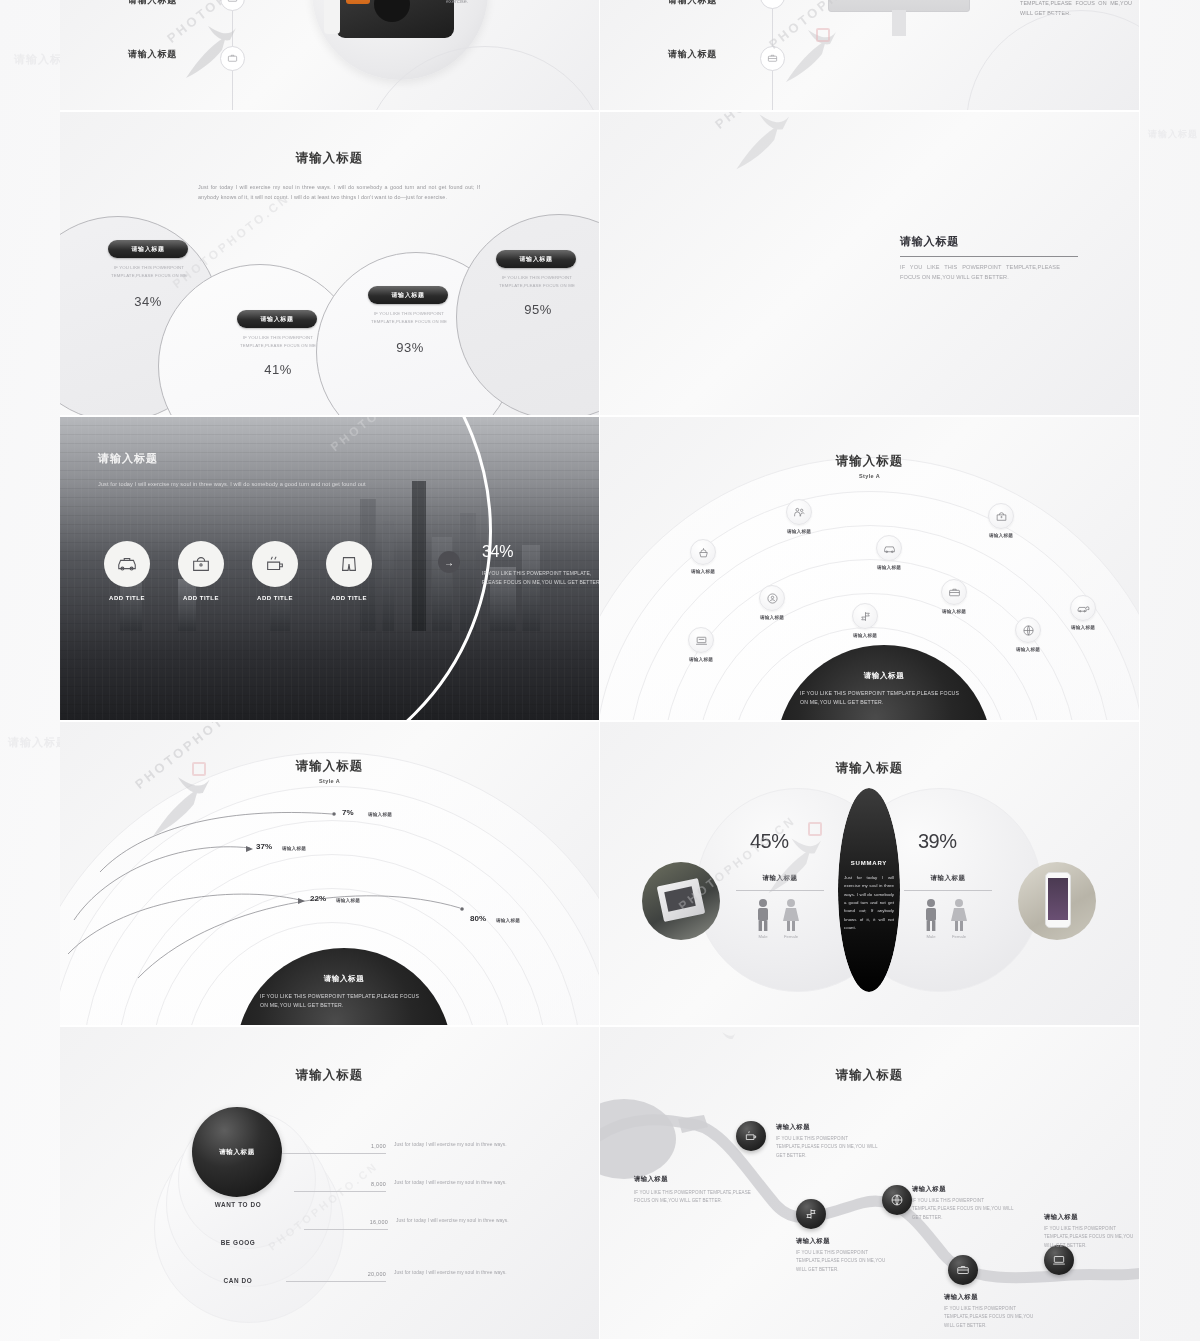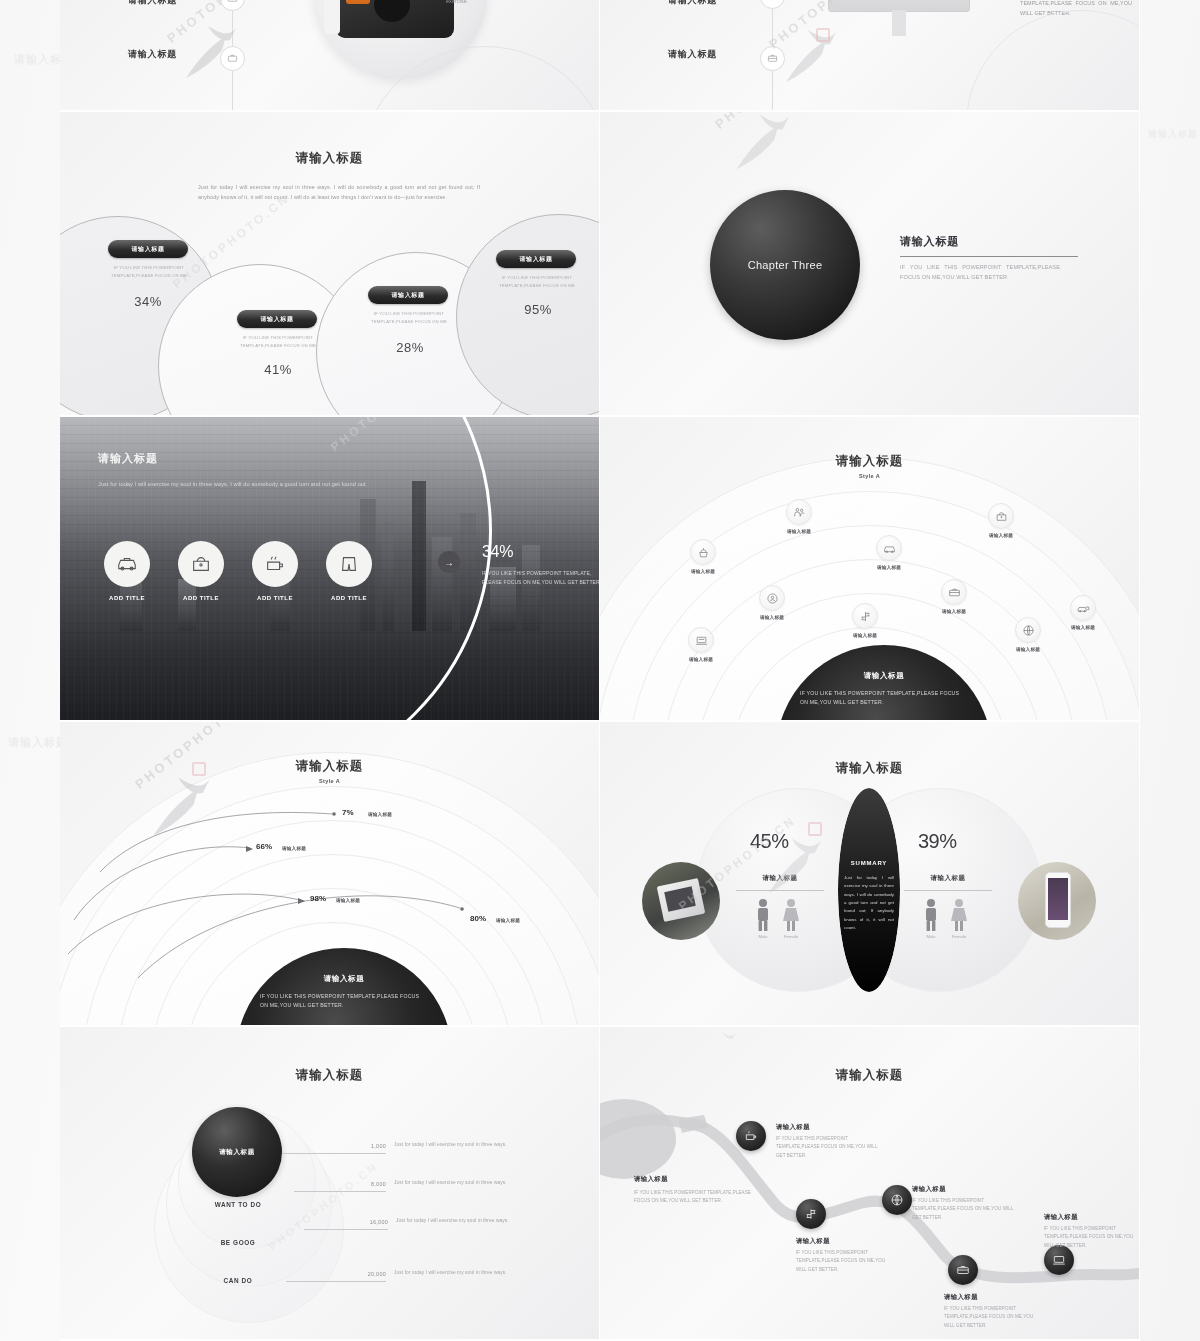--- a/index.html
+++ b/index.html
@@ -286,35 +286,32 @@
       <div class="pill" style="left:48px;top:128px;width:80px;height:18px;">请输入标题</div>
       <div class="cap-sm" style="left:36px;top:152px;width:106px;">IF YOU LIKE THIS POWERPOINT TEMPLATE,PLEASE FOCUS ON ME</div>
       <div class="pct" style="left:42px;top:182px;width:92px;">34%</div>
 
       <div class="pill" style="left:177px;top:198px;width:80px;height:18px;">请输入标题</div>
       <div class="cap-sm" style="left:165px;top:222px;width:106px;">IF YOU LIKE THIS POWERPOINT TEMPLATE,PLEASE FOCUS ON ME</div>
       <div class="pct" style="left:172px;top:250px;width:92px;">41%</div>
 
       <div class="pill" style="left:308px;top:174px;width:80px;height:18px;">请输入标题</div>
       <div class="cap-sm" style="left:296px;top:198px;width:106px;">IF YOU LIKE THIS POWERPOINT TEMPLATE,PLEASE FOCUS ON ME</div>
-      <div class="pct" style="left:304px;top:228px;width:92px;">28%</div>
+      <div class="pct" style="left:304px;top:228px;width:92px;">93%</div>
 
       <div class="pill" style="left:436px;top:138px;width:80px;height:18px;">请输入标题</div>
       <div class="cap-sm" style="left:424px;top:162px;width:106px;">IF YOU LIKE THIS POWERPOINT TEMPLATE,PLEASE FOCUS ON ME</div>
       <div class="pct" style="left:432px;top:190px;width:92px;">95%</div>
 
       <div class="wm" style="left:110px;top:168px;opacity:.32;">
         <div class="wm-txt" style="font-size:12px;">PHOTOPHOTO.CN</div>
       </div>
     </div>
 
     <div class="slide">
-      <div class="chapter-ball" style="left:110px;top:78px;width:150px;height:150px;">
-        <span>Chapter Three</span>
-      </div>
       <div style="position:absolute;left:300px;top:122px;font-size:11px;font-weight:700;color:#33333a;letter-spacing:.8px;">请输入标题</div>
       <div class="rule" style="left:300px;top:144px;width:178px;"></div>
       <div class="body-copy" style="left:300px;top:150px;width:160px;font-size:5.6px;color:#a6a6ab;">IF YOU LIKE THIS POWERPOINT TEMPLATE,PLEASE FOCUS ON ME,YOU WILL GET BETTER.</div>
 
       <div class="wm" style="left:128px;top:-4px;opacity:.45;">
         <svg width="80" height="74" viewBox="0 0 76 70">
             <path d="M8 58 C20 40 30 28 48 16 L44 30 C36 40 24 50 8 58 Z" fill="#c9c9cc"></path>
             <path d="M30 6 C40 12 50 18 58 8 L52 20 C44 22 36 16 30 6 Z" fill="#c9c9cc"></path>
           </svg>
       </div>
@@ -508,24 +505,24 @@
         <path d="M78 256 C150 182 300 156 400 186" stroke="#8f8f94" stroke-width=".8" fill="none"></path>
         <circle cx="274" cy="92" r="1.8" fill="#6b6b70"></circle>
         <circle cx="402" cy="187" r="1.8" fill="#6b6b70"></circle>
         <path d="M186 124 l7 3 -7 3z" fill="#6b6b70"></path>
         <path d="M238 176 l7 3 -7 3z" fill="#6b6b70"></path>
       </svg>
 
       <div class="pct-sm" style="left:282px;top:86px;">7%</div>
       <div class="pct-lbl" style="left:308px;top:90px;">请输入标题</div>
 
-      <div class="pct-sm" style="left:196px;top:120px;">66%</div>
+      <div class="pct-sm" style="left:196px;top:120px;">37%</div>
       <div class="pct-lbl" style="left:222px;top:124px;">请输入标题</div>
 
-      <div class="pct-sm" style="left:250px;top:172px;">98%</div>
+      <div class="pct-sm" style="left:250px;top:172px;">22%</div>
       <div class="pct-lbl" style="left:276px;top:176px;">请输入标题</div>
 
       <div class="pct-sm" style="left:410px;top:192px;">80%</div>
       <div class="pct-lbl" style="left:436px;top:196px;">请输入标题</div>
 
       <div class="dome" style="left:176px;top:226px;width:216px;height:216px;">
         <div class="dt" style="top:26px;">请输入标题</div>
         <div class="dc" style="left:24px;top:44px;width:168px;">IF YOU LIKE THIS POWERPOINT TEMPLATE,PLEASE FOCUS ON ME,YOU WILL GET BETTER.</div>
       </div>
 

